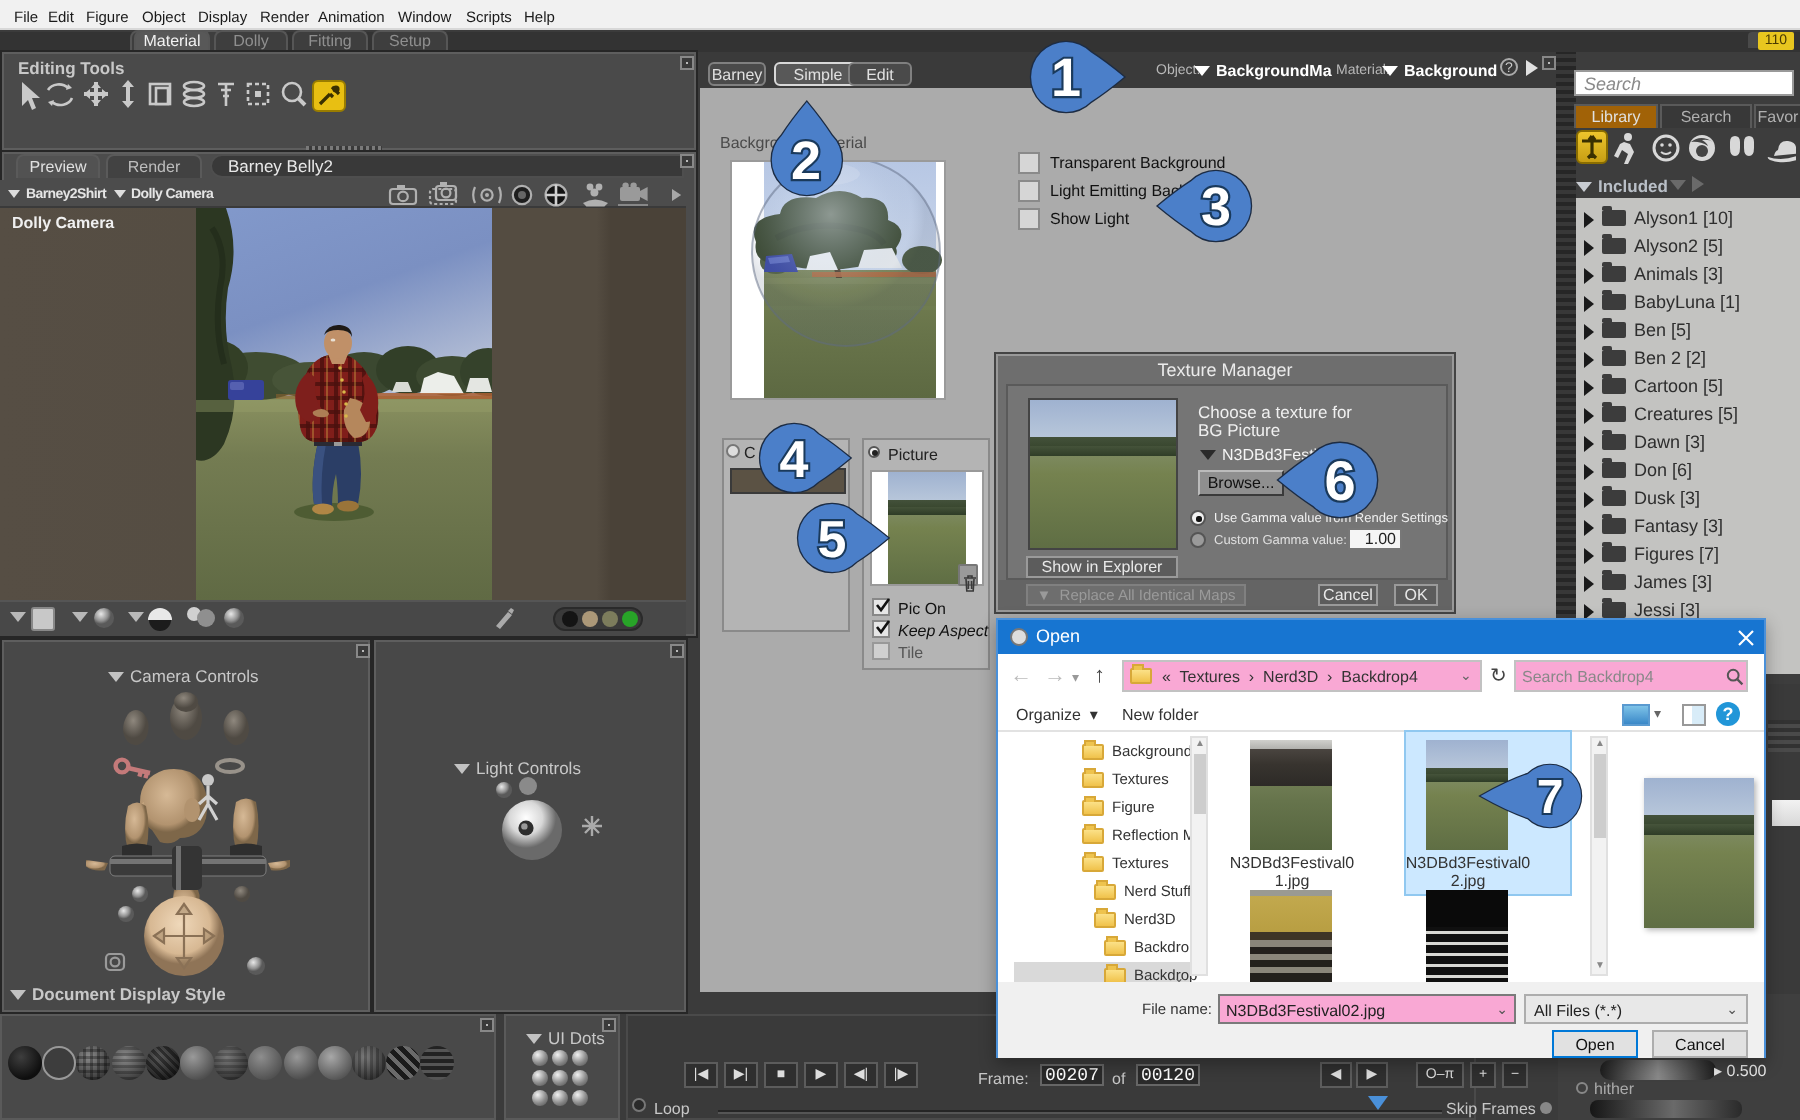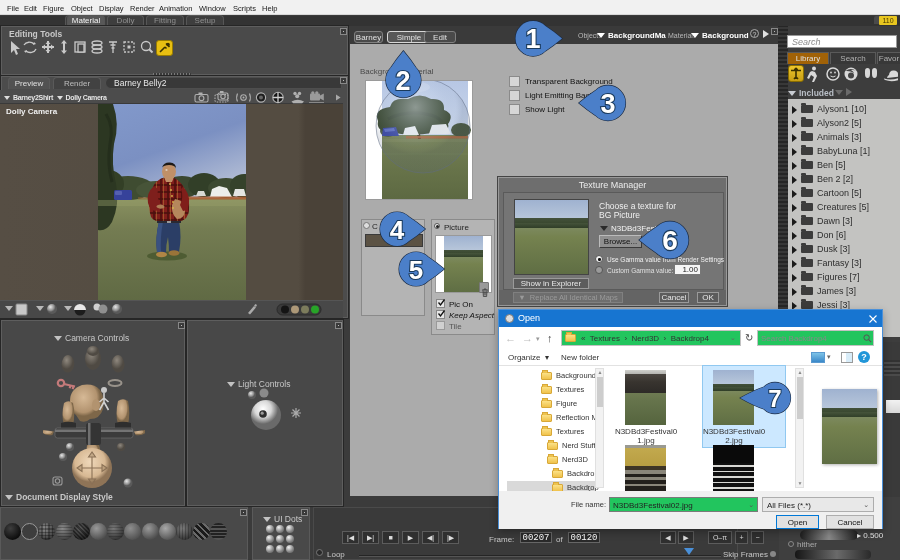--- a/index.html
+++ b/index.html
@@ -45,21 +45,21 @@
 .librow .fold:before { content:""; position:absolute; left:0; top:-2px; width:5px; height:2px; background:#3c3c3c; border-radius:1px 1px 0 0; }
 .librow .txt { position:absolute; left:29px; top:2px; }
 .libtab { position:absolute; top:52px; height:12px; background:#383838; border:1px solid #5a5a5a; border-bottom:none; color:#b0b0b0; font-size:8px; text-align:center; line-height:11px; }
 
 #texman { left:498px; top:177px; width:229px; height:129px; background:#6e6e6e; border:1px solid #999; outline:1px solid #444; }
 #texman-inner { position:absolute; left:4px; top:14px; width:221px; height:98px; background:#757575; border:1px solid #5a5a5a; }
 .tmbtn { position:absolute; background:#5c5c5c; border:1px solid #9a9a9a; color:#e8e8e8; font-size:8px; text-align:center; white-space:nowrap; overflow:hidden; }
 
 #odlg { left:498px; top:309px; width:385px; height:220px; background:#f0f0f0; border:1px solid #4a90d9; box-shadow:0 3px 8px rgba(0,0,0,0.3); }
 #odlg-title { position:absolute; left:0; top:0; width:383px; height:17px; background:#1775d1; }
-.wbox { position:absolute; background:#22c55e; border:1px solid #c2c2c2; }
+.wbox { position:absolute; background:#f9a8d4; border:1px solid #c2c2c2; }
 .od-txt { position:absolute; font-size:8px; color:#333; }
 .treerow { position:absolute; font-size:7.5px; color:#333; height:14px; white-space:nowrap; }
 .yfold { position:absolute; width:11px; height:8px; background:linear-gradient(#fbe188,#f0c24b); border:1px solid #d8a838; border-radius:1px; }
 .yfold:before { content:""; position:absolute; left:0px; top:-3px; width:4px; height:2px; background:#eec34e; border:1px solid #d8a838; border-bottom:none; }
 
 #docstyle { left:0; top:507px; width:248px; height:53px; background:#494949; border:1px solid #5a5a5a; }
 #uidots { left:252px; top:507px; width:58px; height:53px; background:#494949; border:1px solid #5a5a5a; }
 #timeline { left:313px; top:507px; width:425px; height:53px; background:#3a3a3a; border:1px solid #4a4a4a; }
 #params { left:779px; top:497px; width:121px; height:63px; background:#3f3f3f; }
 .pbtn { position:absolute; top:531px; width:17px; height:13px; background:#2f2f2f; border:1px solid #5c5c5c; color:#ddd; font-size:7px; text-align:center; line-height:12px; }

